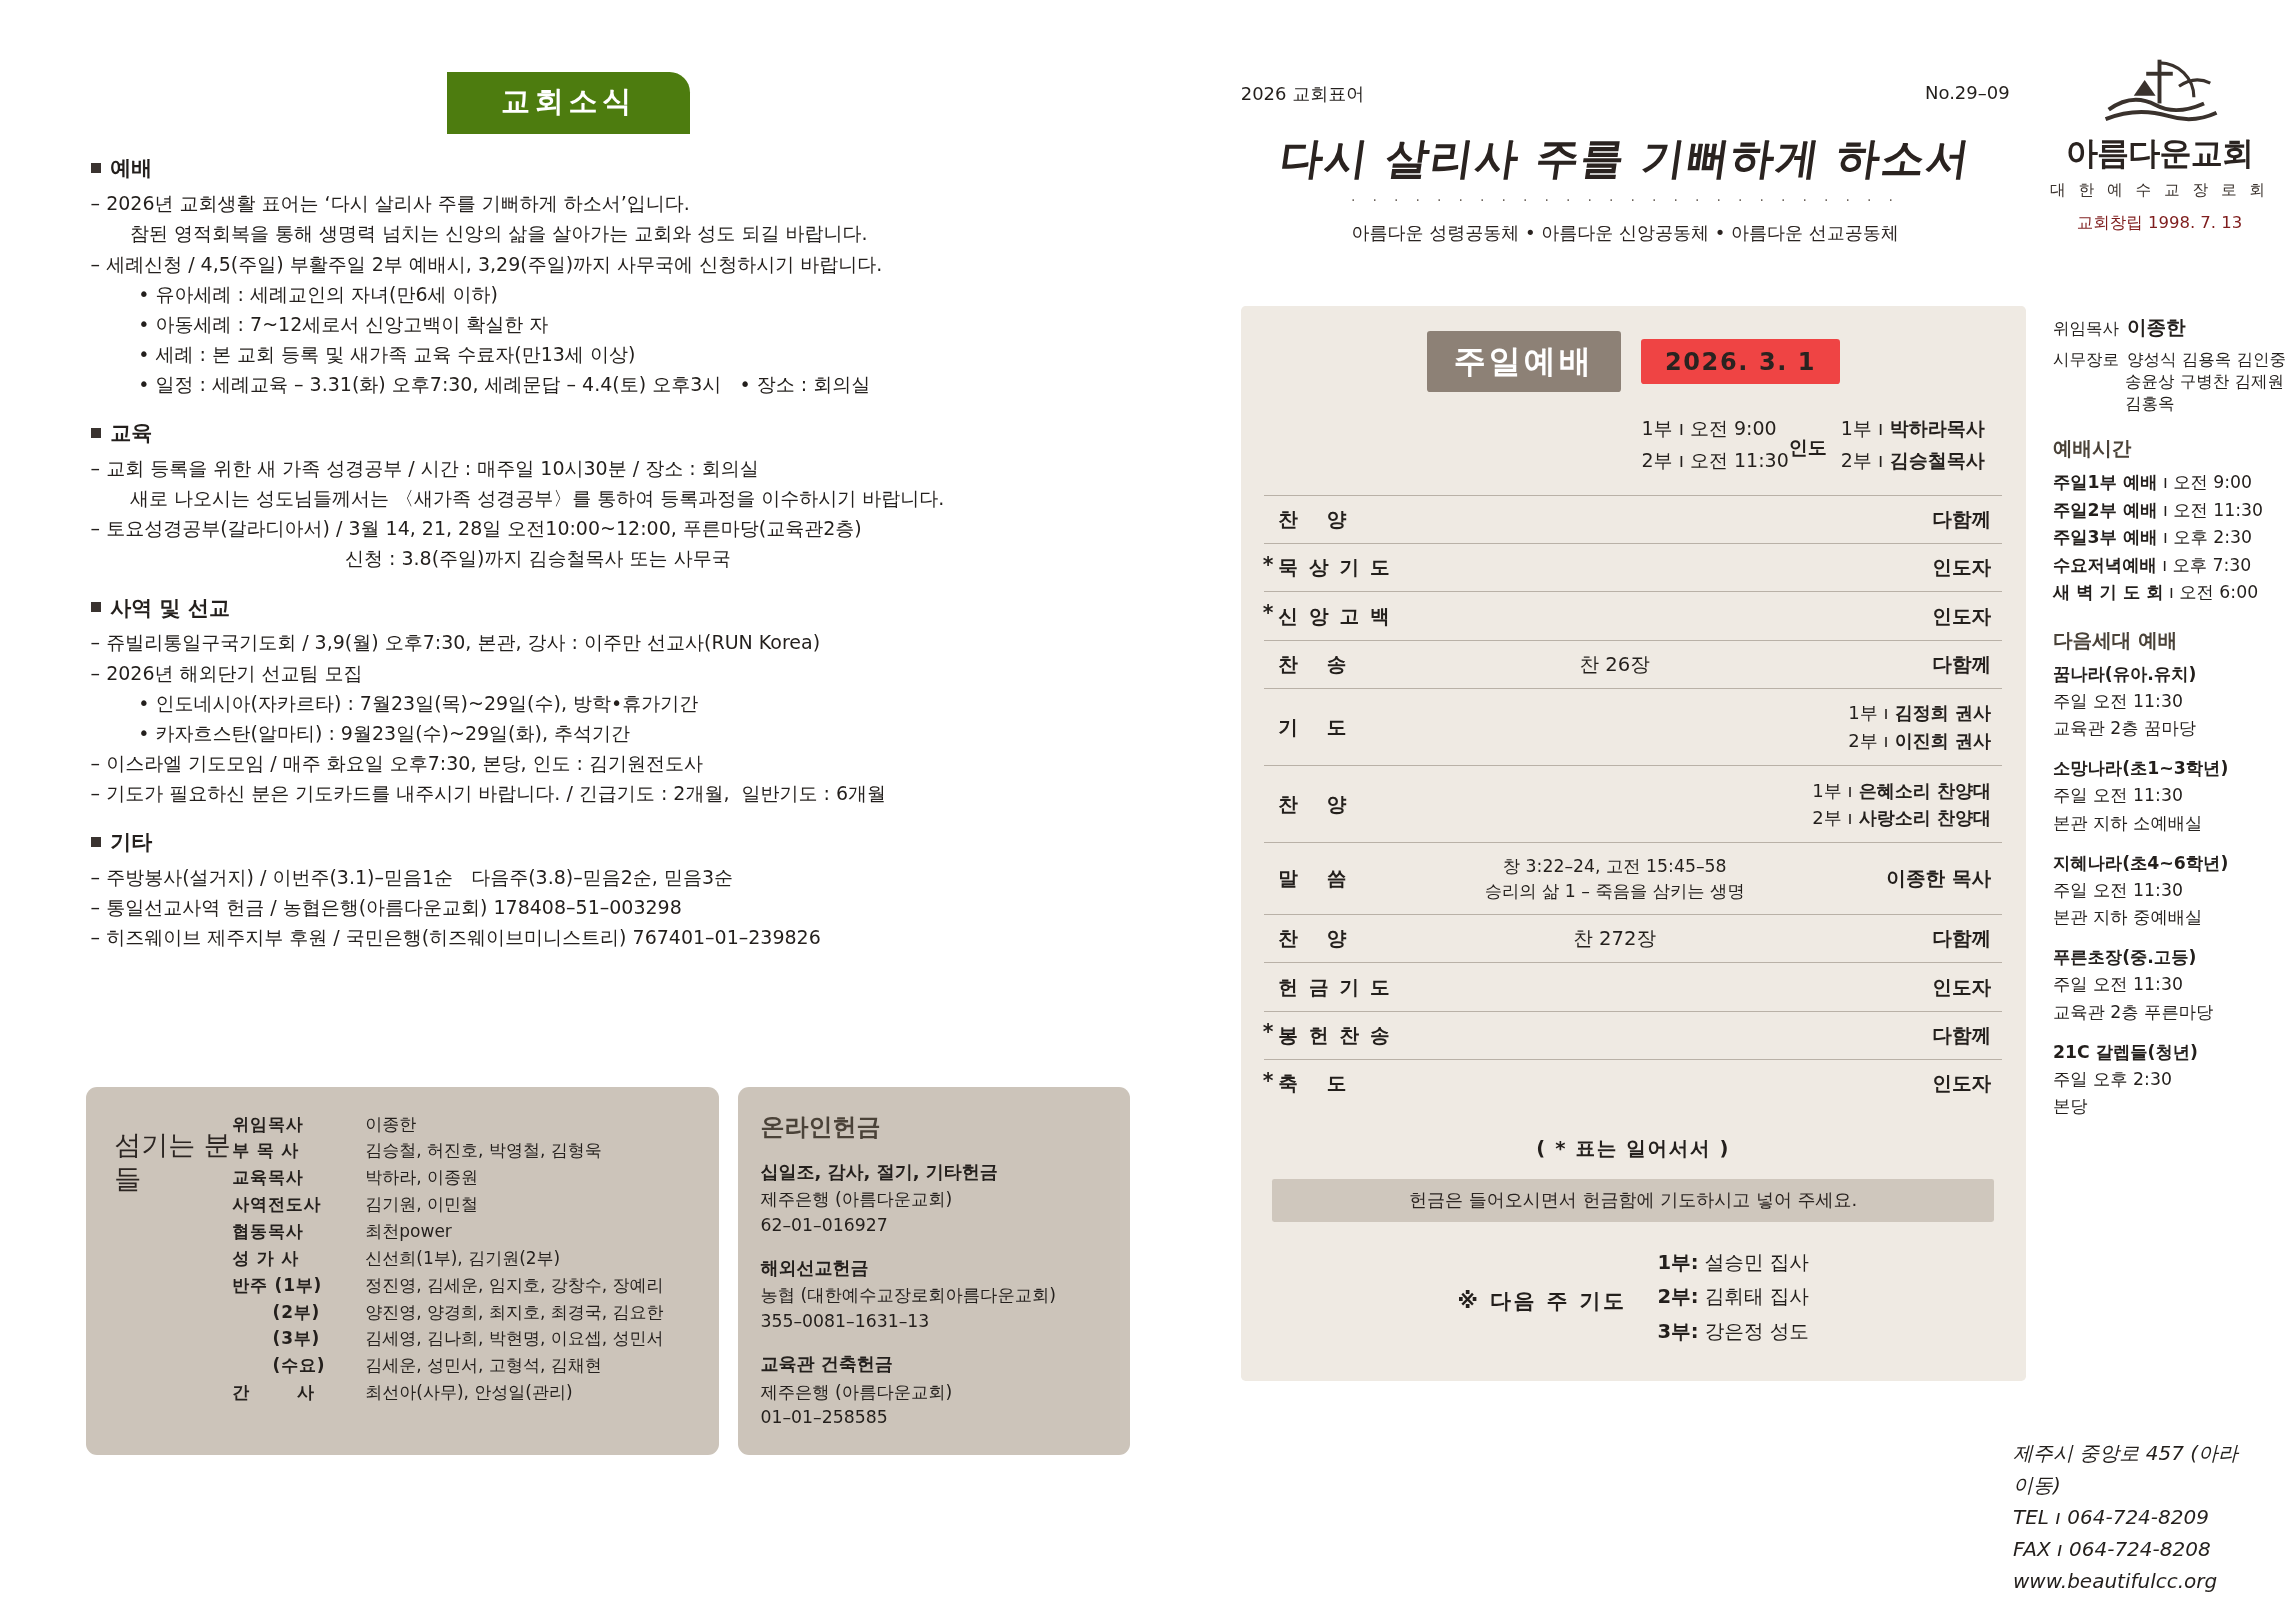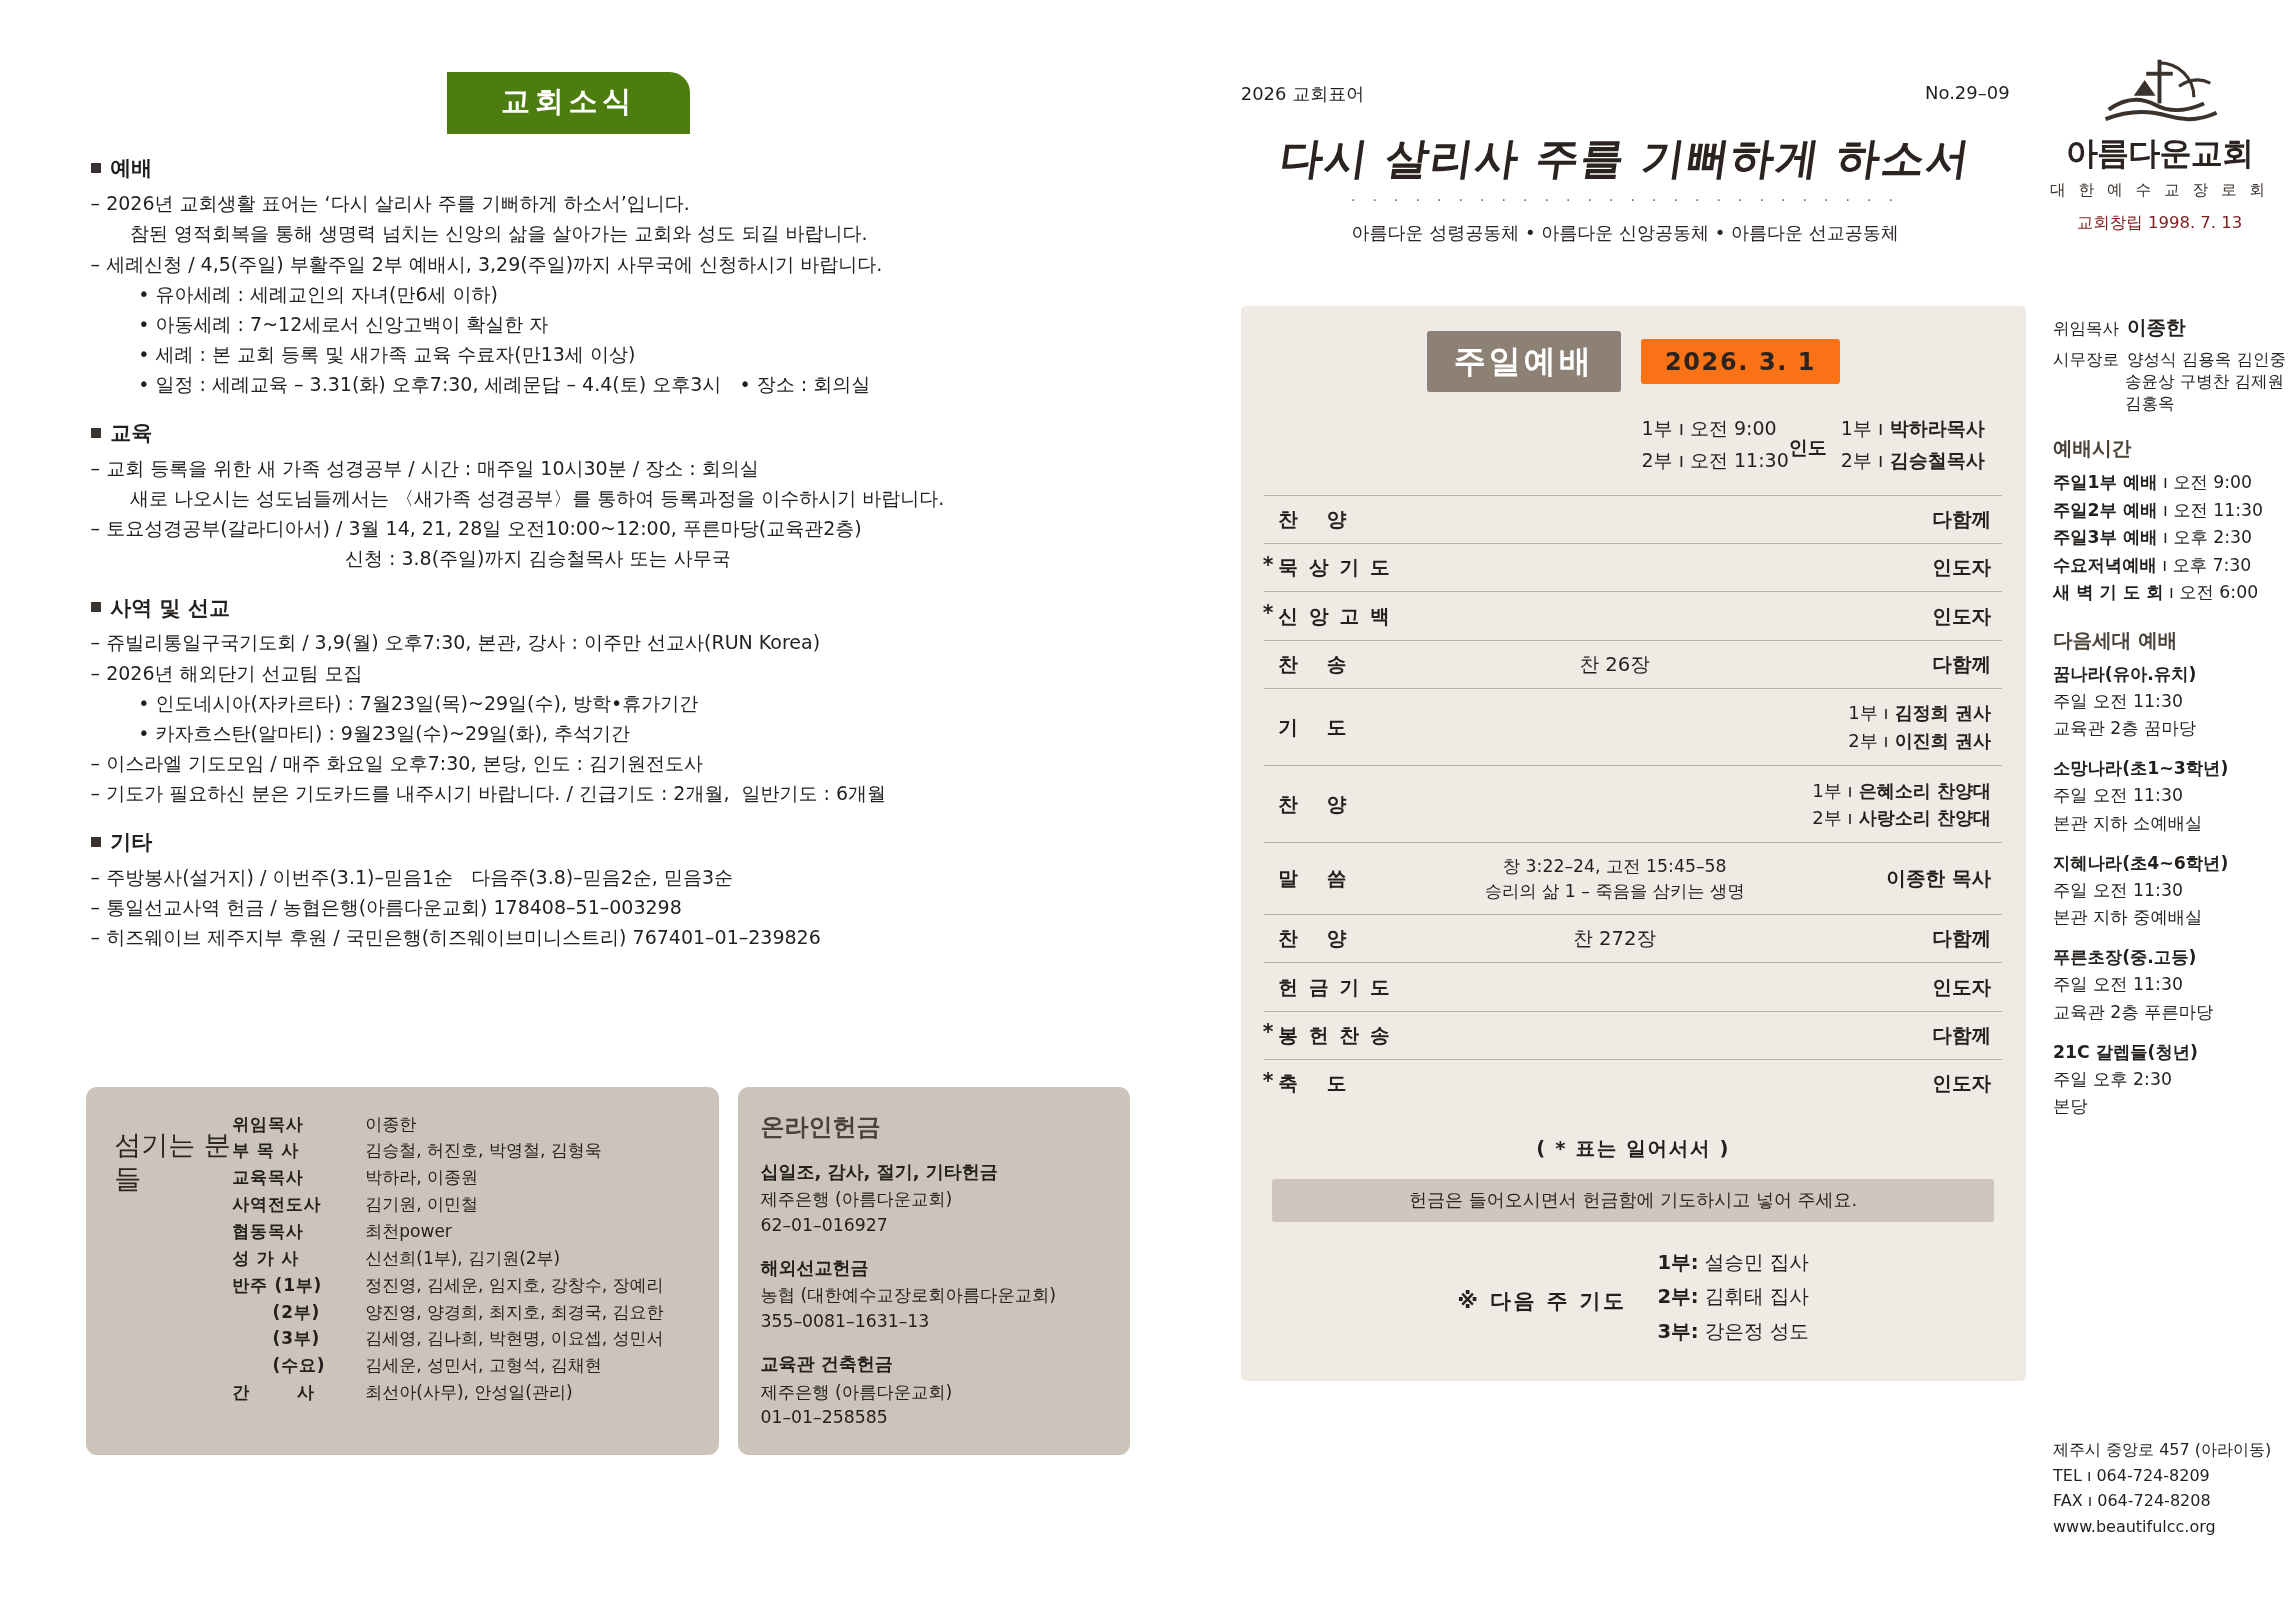--- a/index.html
+++ b/index.html
@@ -67,21 +67,21 @@
   .logo{position:absolute;left:809px;top:55px;width:251px;text-align:center;}
   .logo-mark{width:149px;height:75px;margin:0 auto;position:relative;}
   .logo-name{font-size:32px;font-weight:bold;color:#2a2320;letter-spacing:-0.8px;margin-top:1.6px;}
   .logo-den{font-size:15.7px;letter-spacing:3.9px;color:#3a322d;margin-top:4.7px;}
   .logo-found{font-size:16.5px;margin-top:11px;color:#7f1d1d;}
 
   
   .order{position:absolute;left:15.7px;top:306px;width:785px;background:#efeae3;border-radius:4.7px;padding:19px 23.6px 28px;box-sizing:border-box;}
   .order-head{display:flex;justify-content:center;align-items:center;gap:20.4px;margin:6.3px 0 23.6px;}
   .oh-l{background:#8d8176;color:#fff;font-size:32px;font-weight:bold;letter-spacing:3.1px;padding:8.6px 27px;border-radius:3.1px;}
-  .oh-r{background:#f97316;color:#2a2320;font-size:24px;font-weight:bold;letter-spacing:1.6px;padding:8.6px 23.6px;border-radius:3.1px;}
+  .oh-r{background:#ef4444;color:#2a2320;font-size:24px;font-weight:bold;letter-spacing:1.6px;padding:8.6px 23.6px;border-radius:3.1px;}
   .times{display:flex;justify-content:flex-end;padding:0 17.3px 14px;font-size:19px;}
   .times .tl div{margin-bottom:6.3px;}
   .times .tr{display:flex;gap:14px;}
   .times .tr .lab{align-self:center;font-weight:bold;}
   .times .tr .vals div{margin-bottom:6.3px;font-weight:bold;}
   .times .tr .vals span.p{font-weight:normal;}
 
   table.ord{width:100%;border-collapse:collapse;font-size:19.6px;}
   table.ord td{border-top:0.8px solid #b9b1a7;padding:10.2px 4.7px;vertical-align:middle;}
   table.ord tr:first-child td{border-top:0.8px solid #b9b1a7;}
@@ -102,21 +102,21 @@
   .nw-r b{font-weight:bold;}
 
   
   .rside{position:absolute;left:828px;top:314px;width:236px;font-size:17.3px;}
   .rs-h{font-size:19.6px;font-weight:bold;color:#4a4238;margin:0 0 7.9px;}
   .rs-line{line-height:1.5;margin:0 0 1.6px;}
   .rs-blk{margin-bottom:20.4px;}
   .rs-tt{font-weight:bold;margin-bottom:3.1px;}
   .staff-lead{font-size:16.5px;}
   .staff-lead .nm{font-size:19.6px;font-weight:bold;margin-left:7.9px;}
-  .addr{position:absolute;left:828px;top:1437px;width:243px;font-size:16px;line-height:1.6;}
+  .addr{position:absolute;left:788px;top:1437px;width:243px;font-size:20px;line-height:1.6;font-style:italic;}
 </style>
 </head>
 <body>
 
 <div class="page">
 
   <div class="left">
     <div class="news-title">교회소식</div>
     <div id="left-sections">
         <div class="sec">

